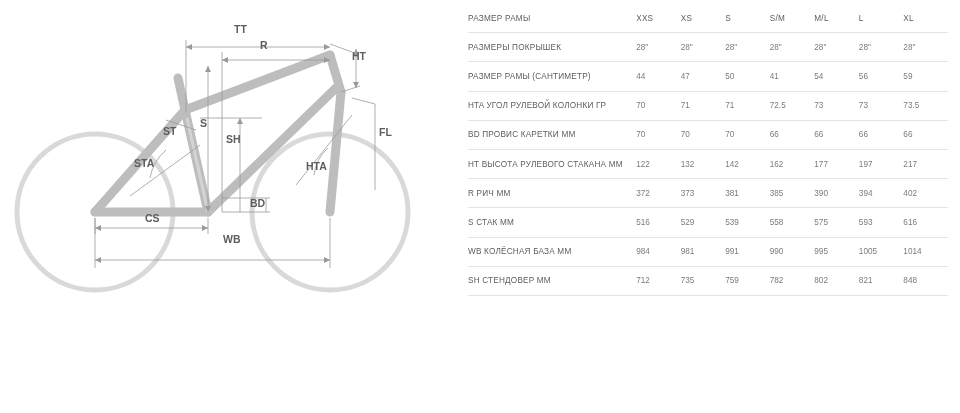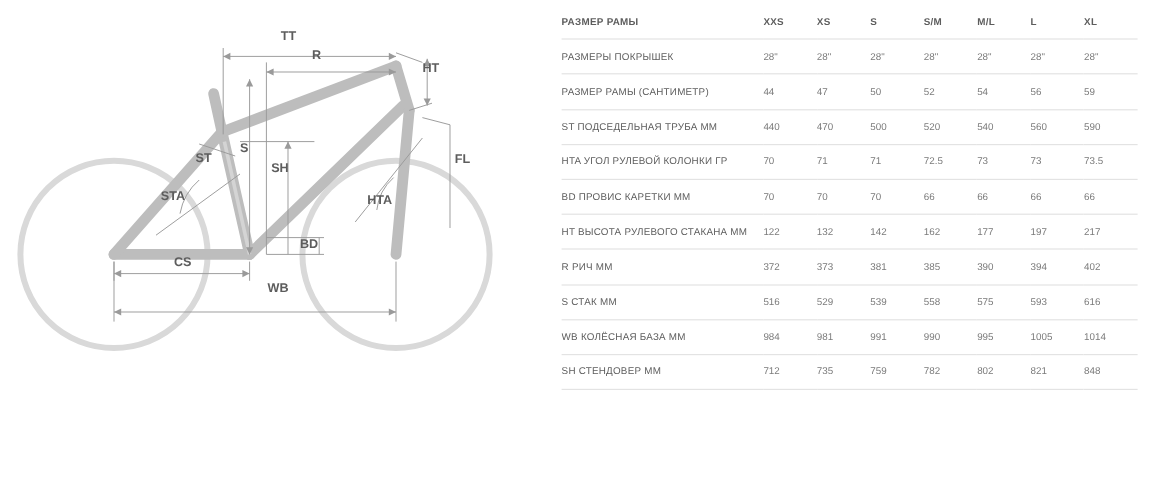--- a/index.html
+++ b/index.html
@@ -52,21 +52,21 @@
     border-bottom: 1px solid #e3e3e3;
     padding: 0;
     height: 28.2px;
     vertical-align: middle;
     text-align: left;
     font-weight: normal;
     white-space: nowrap;
     overflow: hidden;
   }
   table.geo-table thead th {
-    font-weight: bold;
+    font-weight: normal;
     color: #5d5d5d;
     letter-spacing: 0.25px;
     font-size: 8.2px;
     margin-left: 16px;
   }
   table.geo-table tbody th {
     font-weight: normal;
     color: #5d5d5d;
     letter-spacing: 0.2px;
     font-size: 8.2px;
@@ -220,34 +220,24 @@
           <td>28"</td>
           <td>28"</td>
           <td>28"</td>
           <td>28"</td>
         </tr>
         <tr>
           <th>РАЗМЕР РАМЫ (САНТИМЕТР)</th>
           <td>44</td>
           <td>47</td>
           <td>50</td>
-          <td>52</td>
+          <td>41</td>
           <td>54</td>
           <td>56</td>
           <td>59</td>
-        </tr>
-        <tr>
-          <th>ST ПОДСЕДЕЛЬНАЯ ТРУБА ММ</th>
-          <td>440</td>
-          <td>470</td>
-          <td>500</td>
-          <td>520</td>
-          <td>540</td>
-          <td>560</td>
-          <td>590</td>
         </tr>
         <tr>
           <th>HTA УГОЛ РУЛЕВОЙ КОЛОНКИ ГР</th>
           <td>70</td>
           <td>71</td>
           <td>71</td>
           <td>72.5</td>
           <td>73</td>
           <td>73</td>
           <td>73.5</td>

